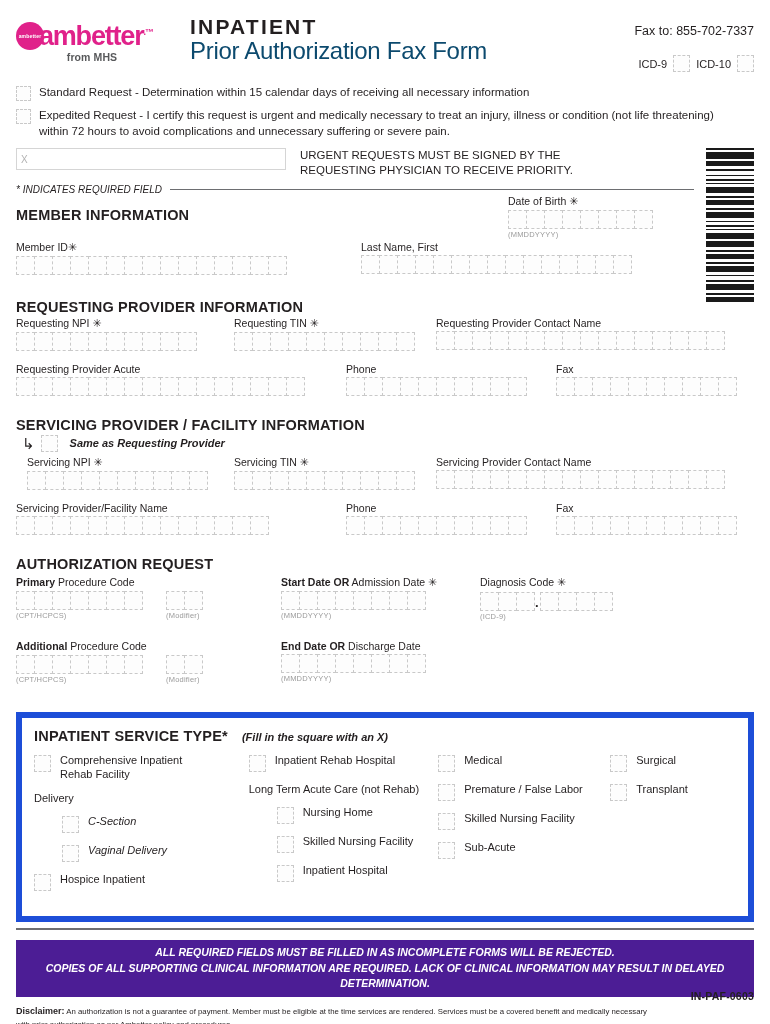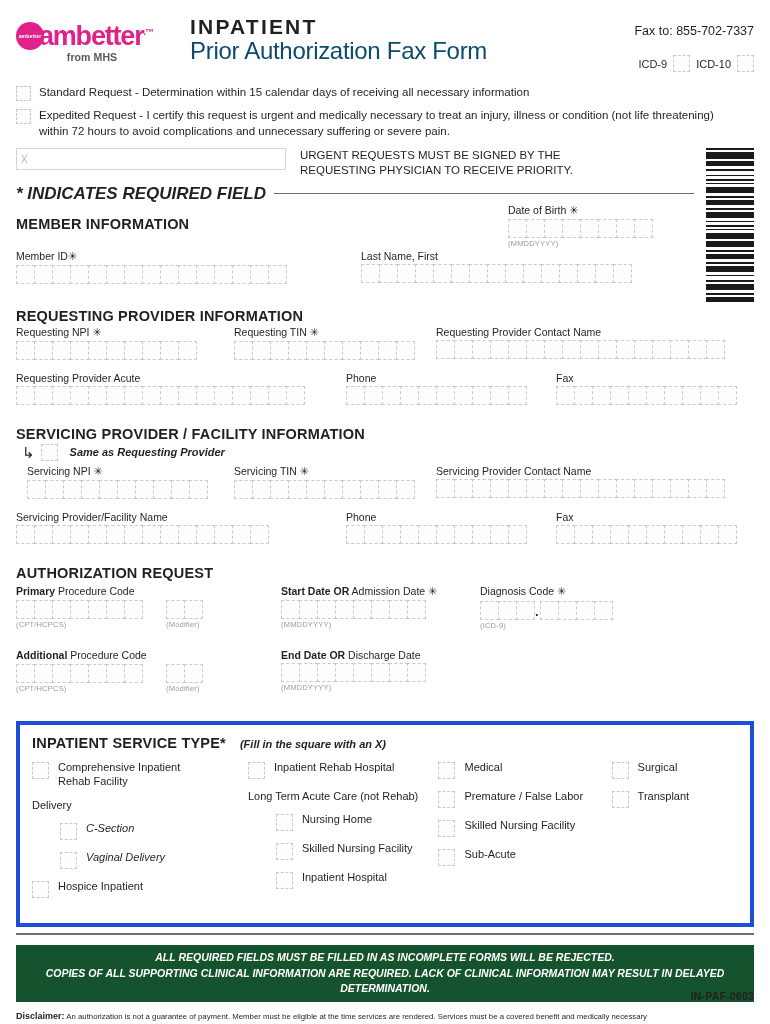--- a/index.html
+++ b/index.html
@@ -61,21 +61,21 @@
   .req-txt { font-size: 11.5px; line-height: 1.35; color: #231f20; max-width: 700px; }
 
   .sig-row { display: flex; align-items: flex-start; margin-top: 9px; }
   .sig-box {
     width: 270px; height: 22px; border: 1px solid #d5d5d5; background: #fff;
     font-size: 10px; color: #b3b3b3; padding: 5px 0 0 4px;
   }
   .sig-note { font-size: 11.5px; line-height: 1.3; margin-left: 14px; color: #231f20; }
 
   .req-field-row { display: flex; align-items: center; margin-top: 6px; }
-  .req-field { font-size: 17px; font-weight: bold; font-style: italic; white-space: nowrap; }
+  .req-field { font-size: 10px; font-weight: normal; font-style: italic; white-space: nowrap; }
   .req-rule { flex: 1; height: 1px; background: #6d6e71; margin-left: 8px; margin-right: 60px; }
 
   
   .sec-title {
     font-size: 14.5px; font-weight: bold; letter-spacing: .2px; color: #231f20;
     margin-top: 12px; margin-bottom: 2px;
   }
   .fld-lbl { font-size: 10.5px; color: #231f20; margin-bottom: 1px; white-space: nowrap; }
   .fld-lbl b { font-weight: bold; }
   .star { font-size: 11px; }
@@ -83,40 +83,40 @@
 
   
   .wrap { position: relative; }
   .abs { position: absolute; }
 
   
   .barcode { position: absolute; right: 16px; top: 148px; width: 48px; height: 143px; }
   .barcode i { display: block; background: #1a1a1a; width: 100%; }
 
   
-  .panel { border: 4px solid #1d4ed8; margin-top: 10px; padding: 10px 12px 14px 12px; }
+  .panel { border: 6px solid #1d4ed8; margin-top: 10px; padding: 10px 12px 14px 12px; }
   .panel-head { display: flex; align-items: baseline; }
   .panel-title { font-size: 14.5px; font-weight: bold; letter-spacing: .2px; }
   .panel-note { font-size: 11px; font-weight: bold; font-style: italic; margin-left: 14px; }
   .svc-grid { display: flex; margin-top: 10px; }
   .svc-col { position: relative; }
   .c1 { width: 222px; }
   .c2 { width: 196px; }
   .c3 { width: 178px; }
   .c4 { width: 130px; }
   .svc-item { display: flex; align-items: flex-start; margin-bottom: 11px; }
   .svc-item .cbx { margin-right: 9px; margin-top: 1px; }
   .svc-lbl { font-size: 11px; line-height: 1.25; color: #231f20; }
   .svc-lbl.ital { font-style: italic; }
   .svc-plain { font-size: 11px; color: #231f20; margin-bottom: 11px; }
   .indent { margin-left: 28px; }
 
   
   .banner {
-    background: #14532d; color: #fff; text-align: center; padding: 5px 6px 6px 6px;
+    background: #4c1d95; color: #fff; text-align: center; padding: 5px 6px 6px 6px;
     margin-top: 10px;
   }
   .banner div { font-size: 10.5px; font-weight: bold; font-style: italic; line-height: 1.45; }
   .legal { margin-top: 8px; }
   .legal p { margin: 0 0 7px 0; font-size: 7.8px; line-height: 1.5; color: #231f20; max-width: 640px; }
   .legal b { font-size: 9px; }
   .formcode {
     position: absolute; right: 16px; bottom: 22px; font-size: 10.5px; font-weight: bold;
     letter-spacing: .2px;
   }

